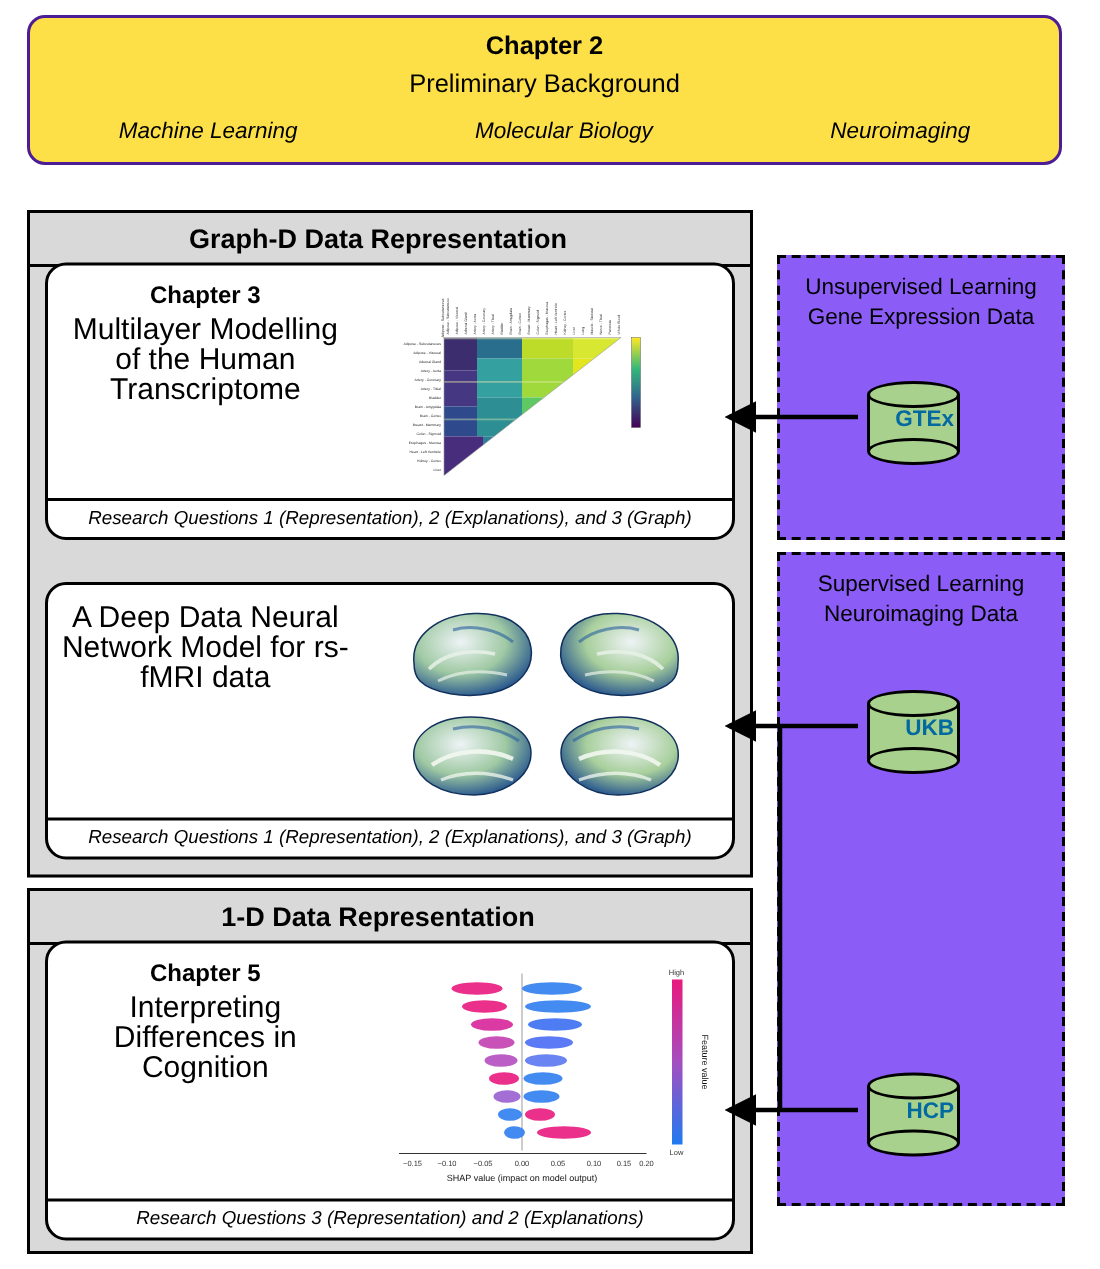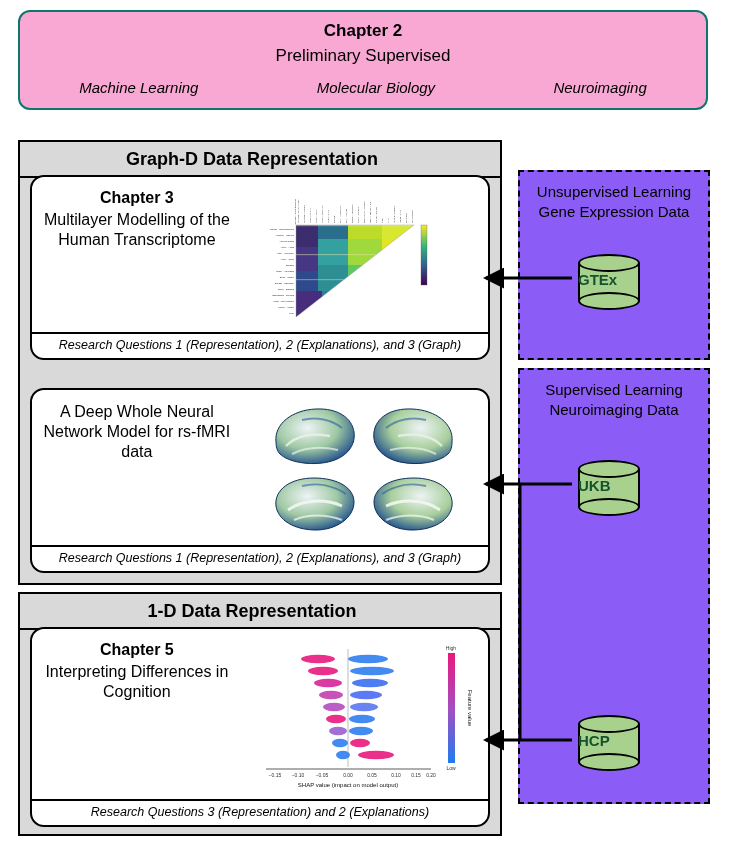--- a/index.html
+++ b/index.html
@@ -16,23 +16,23 @@
     overflow: hidden;
   }
 
   
   #chapter2-box {
     position: absolute;
     left: 18px;
     top: 10px;
     width: 690px;
     height: 100px;
-    border: 2px solid #0f766e;
+    border: 2px solid #4c1d95;
     border-radius: 12px;
-    background: #f9a8d4;
+    background: #fde047;
     box-sizing: border-box;
   }
   #chapter2-title {
     text-align: center;
     font-weight: bold;
     font-size: 17px;
     margin-top: 9px;
   }
   #chapter2-subtitle {
     text-align: center;
@@ -102,21 +102,21 @@
     padding: 12px 6px 0 6px;
     text-align: center;
     box-sizing: border-box;
   }
   .card-text .ch-title {
     font-weight: bold;
     font-size: 16px;
     margin-bottom: 3px;
   }
   .card-text .ch-desc {
-    font-size: 16px;
+    font-size: 20px;
     line-height: 20px;
   }
   .card-figure {
     width: 54%;
     position: relative;
     box-sizing: border-box;
   }
   .card-footnote {
     position: absolute;
     left: 0;
@@ -177,24 +177,24 @@
     border-radius: 50%;
     box-sizing: border-box;
   }
   .db .db-top { top: 0; }
   .db .db-bottom { top: 38px; }
   .db .db-label {
     position: absolute;
     top: 17px;
     left: 0;
     width: 58px;
-    text-align: left;
+    text-align: right;
     font-weight: bold;
     font-size: 15px;
-    color: #14532d;
+    color: #0369a1;
     z-index: 3;
   }
   #db-gtex { left: 578px; top: 254px; }
   #db-ukb  { left: 578px; top: 460px; }
   #db-hcp  { left: 578px; top: 715px; }
 
   
   #arrows {
     position: absolute;
     left: 0; top: 0;
@@ -221,21 +221,21 @@
     position: absolute;
     left: 6px;
     top: 14px;
   }
 </style>
 </head>
 <body>
 
 <div id="chapter2-box">
   <div id="chapter2-title">Chapter 2</div>
-  <div id="chapter2-subtitle">Preliminary Supervised</div>
+  <div id="chapter2-subtitle">Preliminary Background</div>
   <div id="chapter2-topics">
     <span>Machine Learning</span>
     <span>Molecular Biology</span>
     <span>Neuroimaging</span>
   </div>
 </div>
 
 <div class="grey-panel" id="graph-panel">
   <div class="panel-header">Graph-D Data Representation</div>
   <div class="panel-header-rule"></div>
@@ -390,21 +390,21 @@
       </div>
     </div>
   </div>
   <div class="card-footnote-rule"></div>
   <div class="card-footnote">Research Questions 1 (Representation), 2 (Explanations), and 3 (Graph)</div>
 </div>
 
 <div class="chapter-card" id="card-ch4">
   <div class="card-body">
     <div class="card-text">
-      <div class="ch-desc">A Deep Whole Neural Network Model for rs-fMRI data</div>
+      <div class="ch-desc">A Deep Data Neural Network Model for rs-fMRI data</div>
     </div>
     <div class="card-figure">
       <div class="brains">
         <svg width="200" height="140" viewBox="0 0 200 140">
           <defs>
             <radialGradient id="bgrad" cx="40%" cy="35%" r="70%">
               <stop offset="0%" stop-color="#eef3f6"></stop>
               <stop offset="55%" stop-color="#9fc9a3"></stop>
               <stop offset="100%" stop-color="#1f4e8c"></stop>
             </radialGradient>

